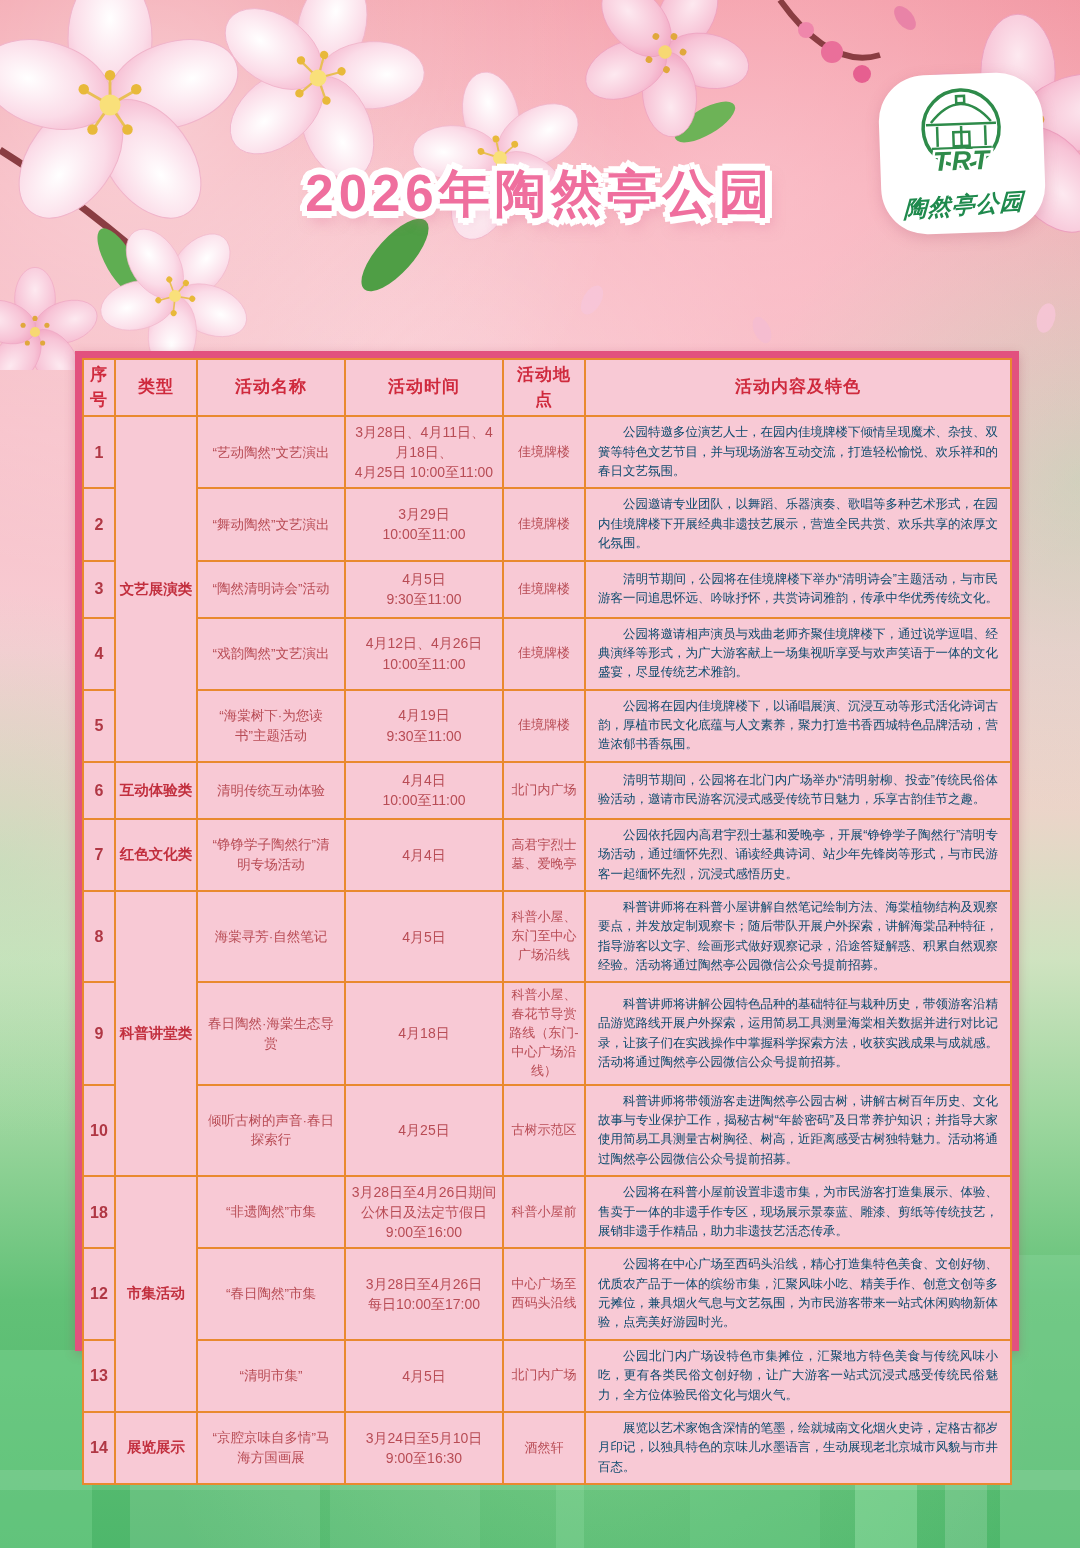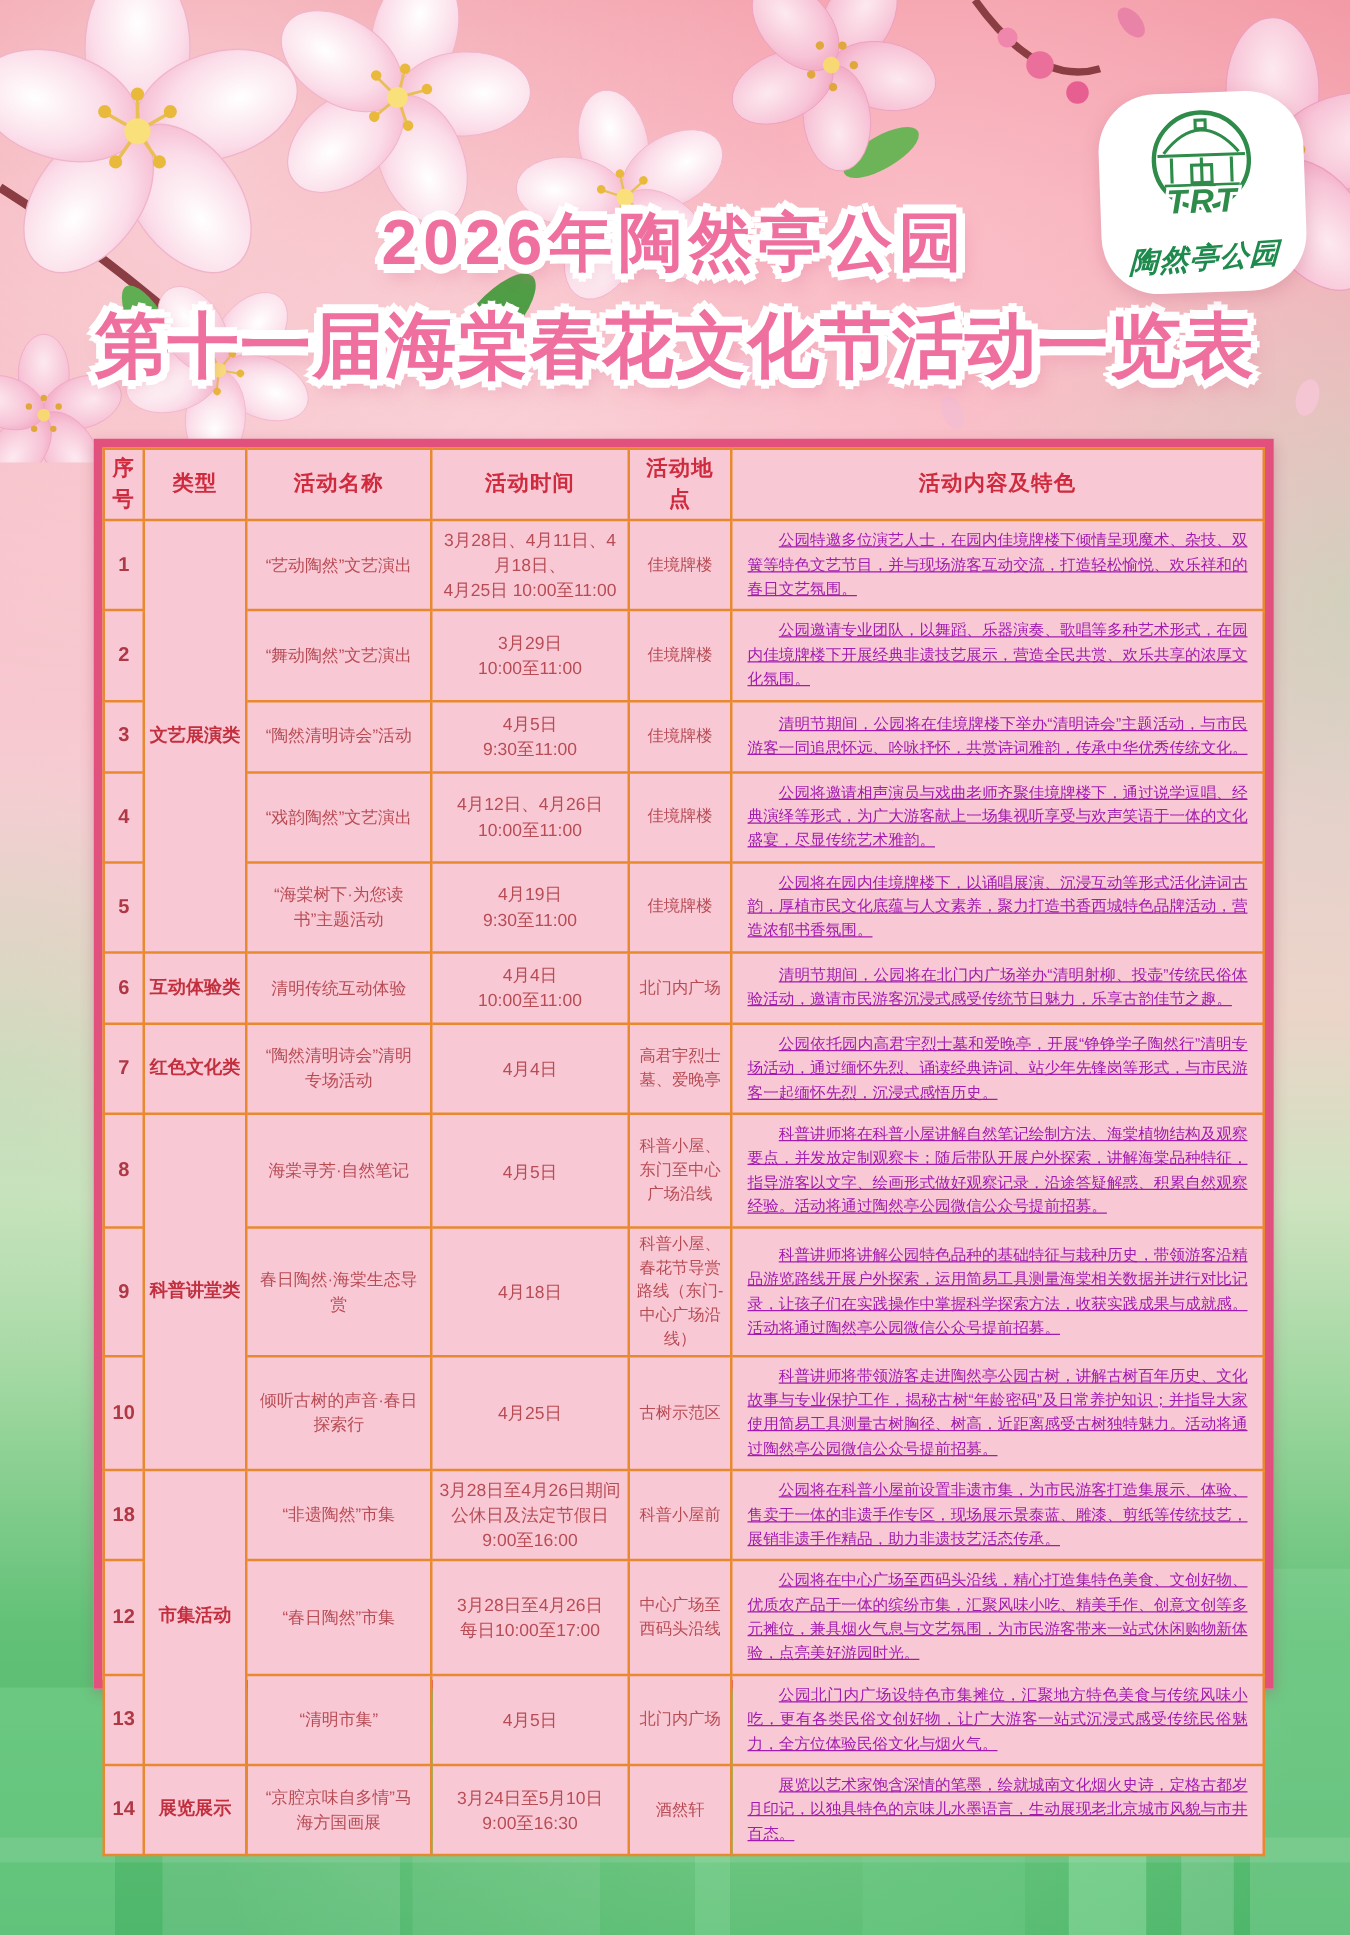--- a/index.html
+++ b/index.html
@@ -51,21 +51,21 @@
   table{border-collapse:collapse;table-layout:fixed;width:100%;height:100%;}
   th,td{border:2.5px solid #e9892f;background:#f8c9d5;text-align:center;vertical-align:middle;
     padding:3px 5px;color:#b84c55;font-size:13px;line-height:1.45;overflow:hidden;}
   th{color:#cf2a3d;font-size:17px;font-weight:bold;height:44px;letter-spacing:1px;}
   td.num{font-weight:bold;font-size:16px;color:#b03744;}
   td.cat{font-weight:bold;font-size:14.5px;color:#c22f3e;padding:0 2px;}
   td.name{font-size:13.5px;padding:3px 8px;}
   td.time{font-size:14px;}
   td.loc{font-size:13px;padding:3px 4px;}
   td.content{text-align:left;padding:6px 12px;}
-  td.content p{margin:0;text-indent:2em;font-size:12.5px;line-height:1.55;color:#a21caf;text-align:justify;text-decoration:underline;}
+  td.content p{margin:0;text-indent:2em;font-size:12.5px;line-height:1.55;color:#0c4a6e;text-align:justify;}
   tr{height:57px;}
 
   
   .notice{position:absolute;top:1372px;left:95px;width:905px;z-index:5;
     color:#e8118b;font-weight:bold;font-size:24px;line-height:2.3;letter-spacing:.5px;
     text-shadow:
      -3px -3px 0 #fff, 3px -3px 0 #fff, -3px 3px 0 #fff, 3px 3px 0 #fff,
      -4px 0 0 #fff, 4px 0 0 #fff, 0 -4px 0 #fff, 0 4px 0 #fff,
      3px 5px 8px rgba(120,60,40,.35);}
   .notice .n1{text-indent:48px;}
@@ -165,21 +165,20 @@
         <rect x="44" y="48" width="16" height="14"></rect>
         <line x1="22" y1="64" x2="82" y2="64"></line>
       </g>
       <text x="52" y="86" text-anchor="middle" font-size="27" font-weight="bold" font-style="italic" fill="#2e8b4a" stroke="#ffffff" stroke-width="5" paint-order="stroke" font-family="Liberation Sans, DejaVu Sans, sans-serif" letter-spacing="2">TRT</text>
     </svg>
     <div class="cal">陶然亭公园</div>
   </div>
 
   <div class="title">
     <div class="t1">2026年陶然亭公园</div>
-    <div class="t2">第十一届海棠春花文化节活动一览表</div>
   </div>
 
   <div class="table-wrap">
     <table>
       <colgroup>
         <col style="width:32px">
           <col style="width:82px">
           <col style="width:148px">
         <col style="width:158px">
           <col style="width:82px">
@@ -266,21 +265,21 @@
               <div>10:00至11:00</div>
             </td>
             <td class="loc">北门内广场</td>
             <td class="content">
               <p>清明节期间，公园将在北门内广场举办“清明射柳、投壶”传统民俗体验活动，邀请市民游客沉浸式感受传统节日魅力，乐享古韵佳节之趣。</p>
             </td>
           </tr>
           <tr>
             <td class="num">7</td>
             <td class="cat" rowspan="1">红色文化类</td>
-            <td class="name">“陶然清明诗会”清明专场活动</td>
+            <td class="name">“铮铮学子陶然行”清明专场活动</td>
             <td class="time">
               <div>4月4日</div>
             </td>
             <td class="loc">高君宇烈士墓、爱晚亭</td>
             <td class="content">
               <p>公园依托园内高君宇烈士墓和爱晚亭，开展“铮铮学子陶然行”清明专场活动，通过缅怀先烈、诵读经典诗词、站少年先锋岗等形式，与市民游客一起缅怀先烈，沉浸式感悟历史。</p>
             </td>
           </tr>
           <tr>
             <td class="num">8</td>

